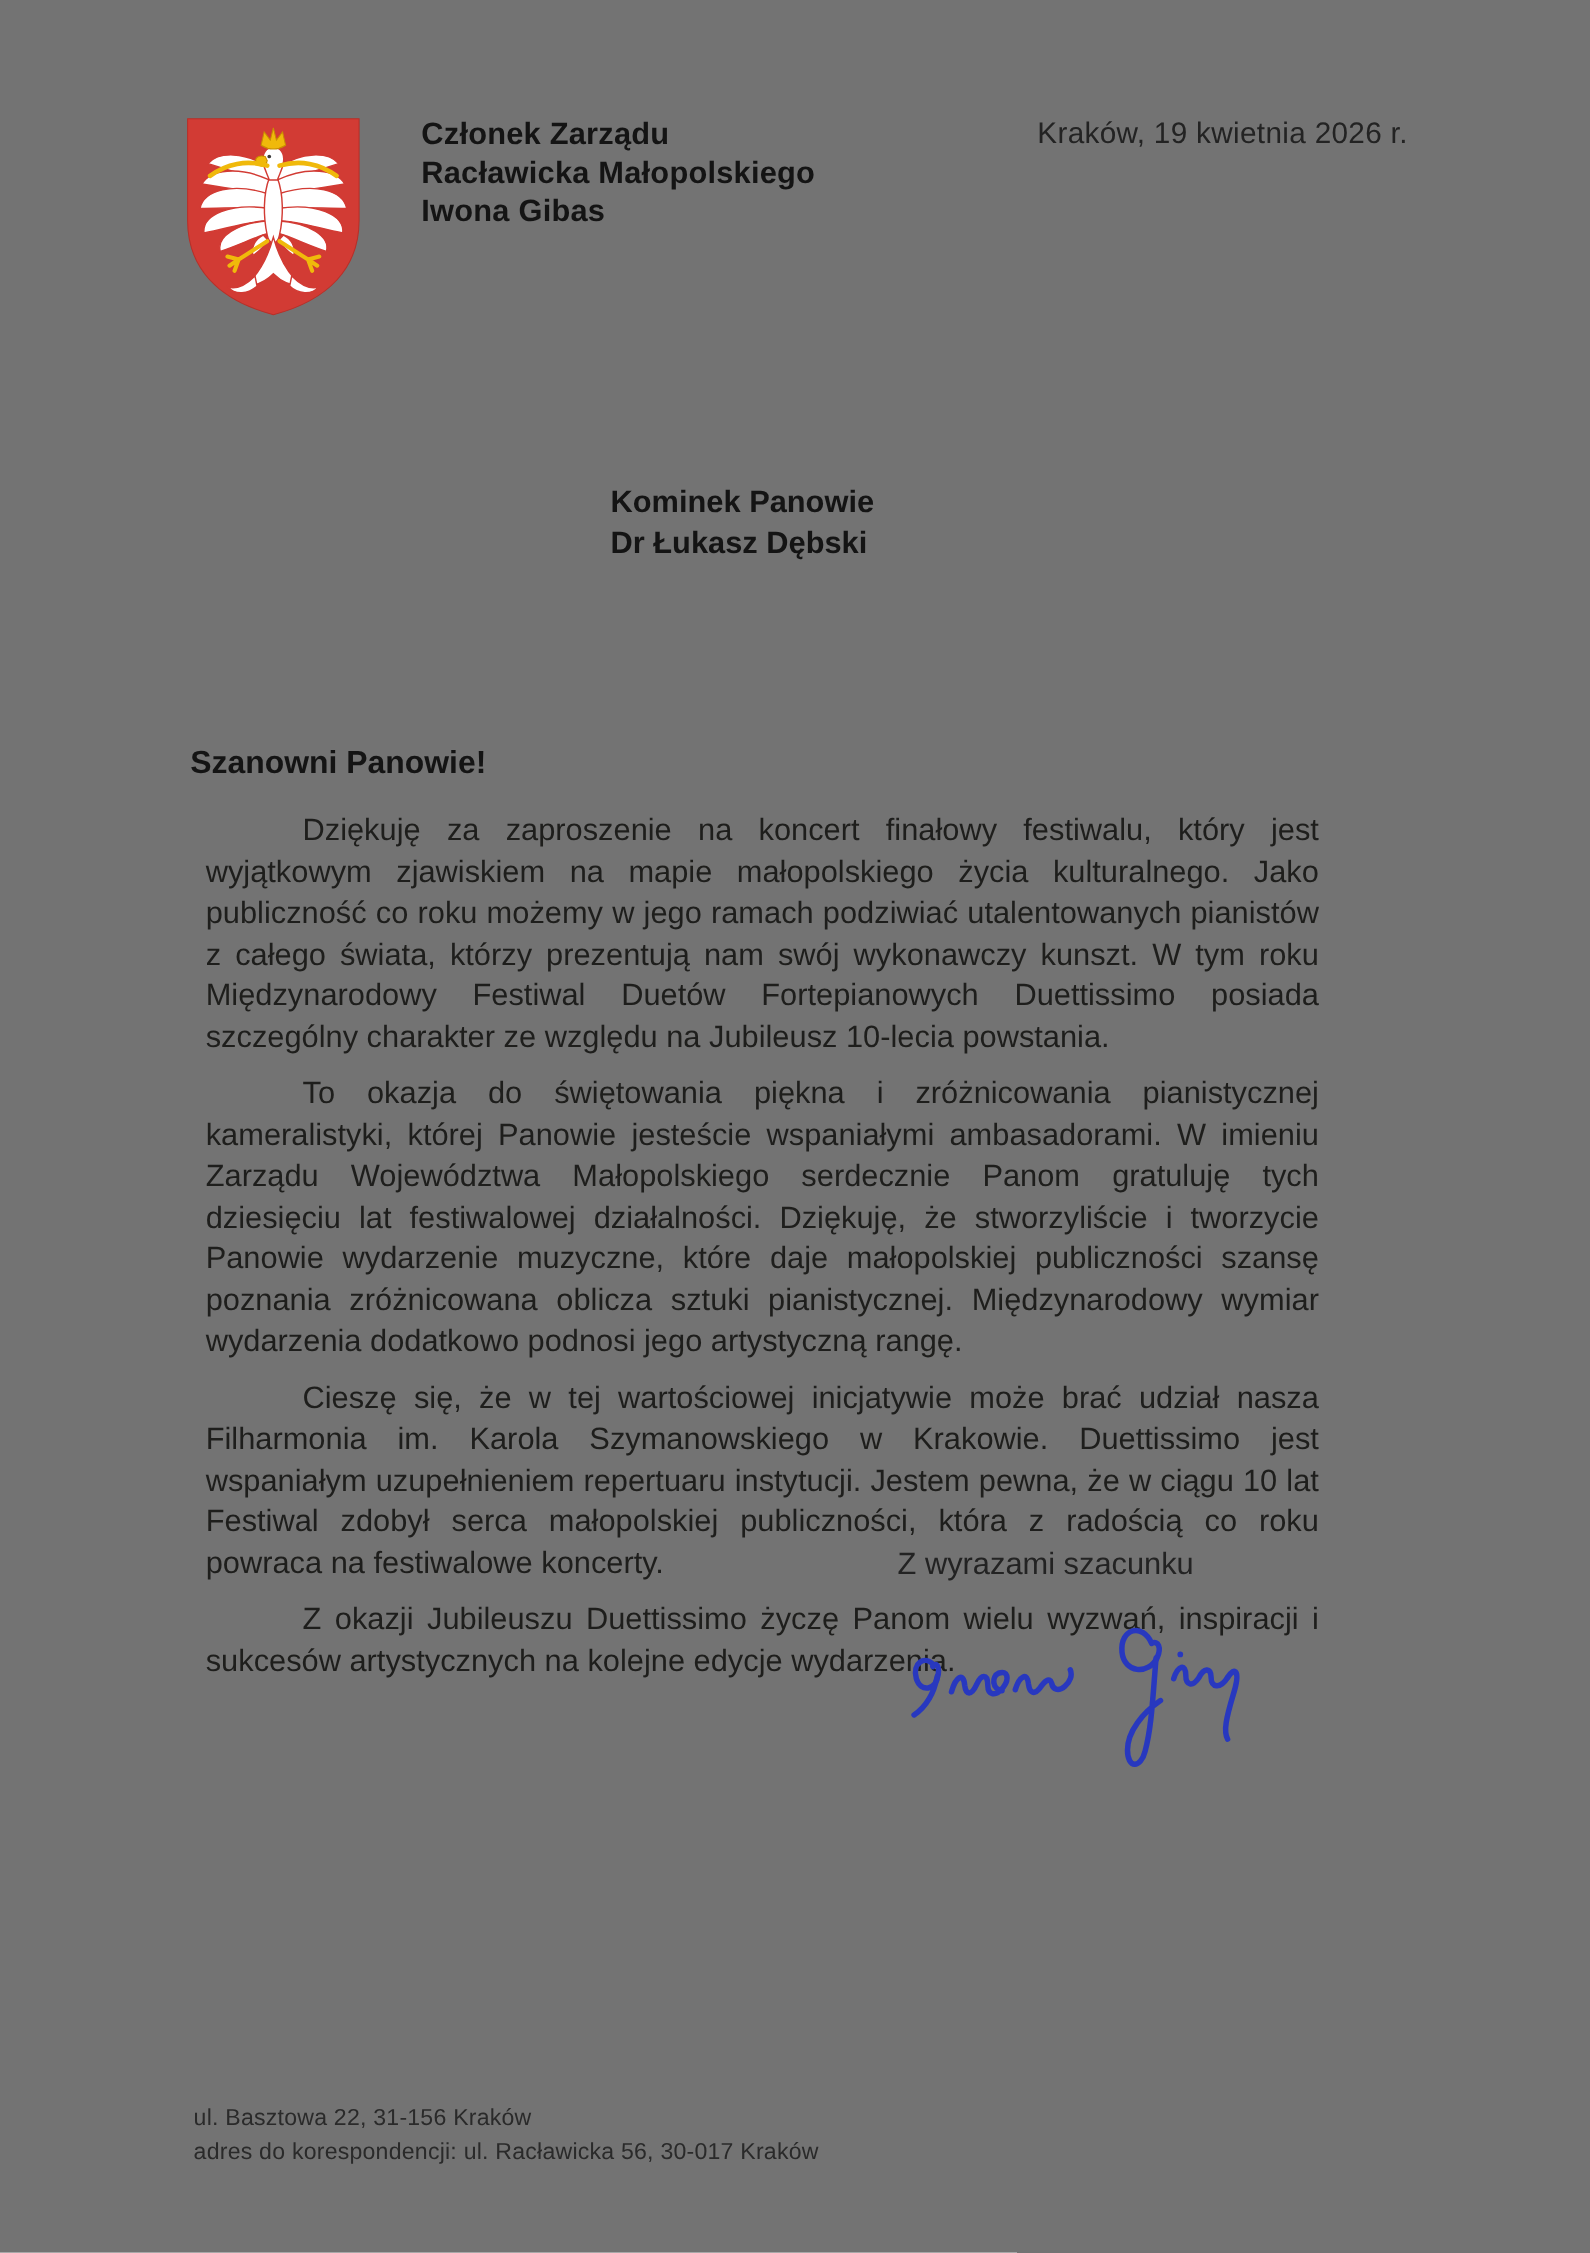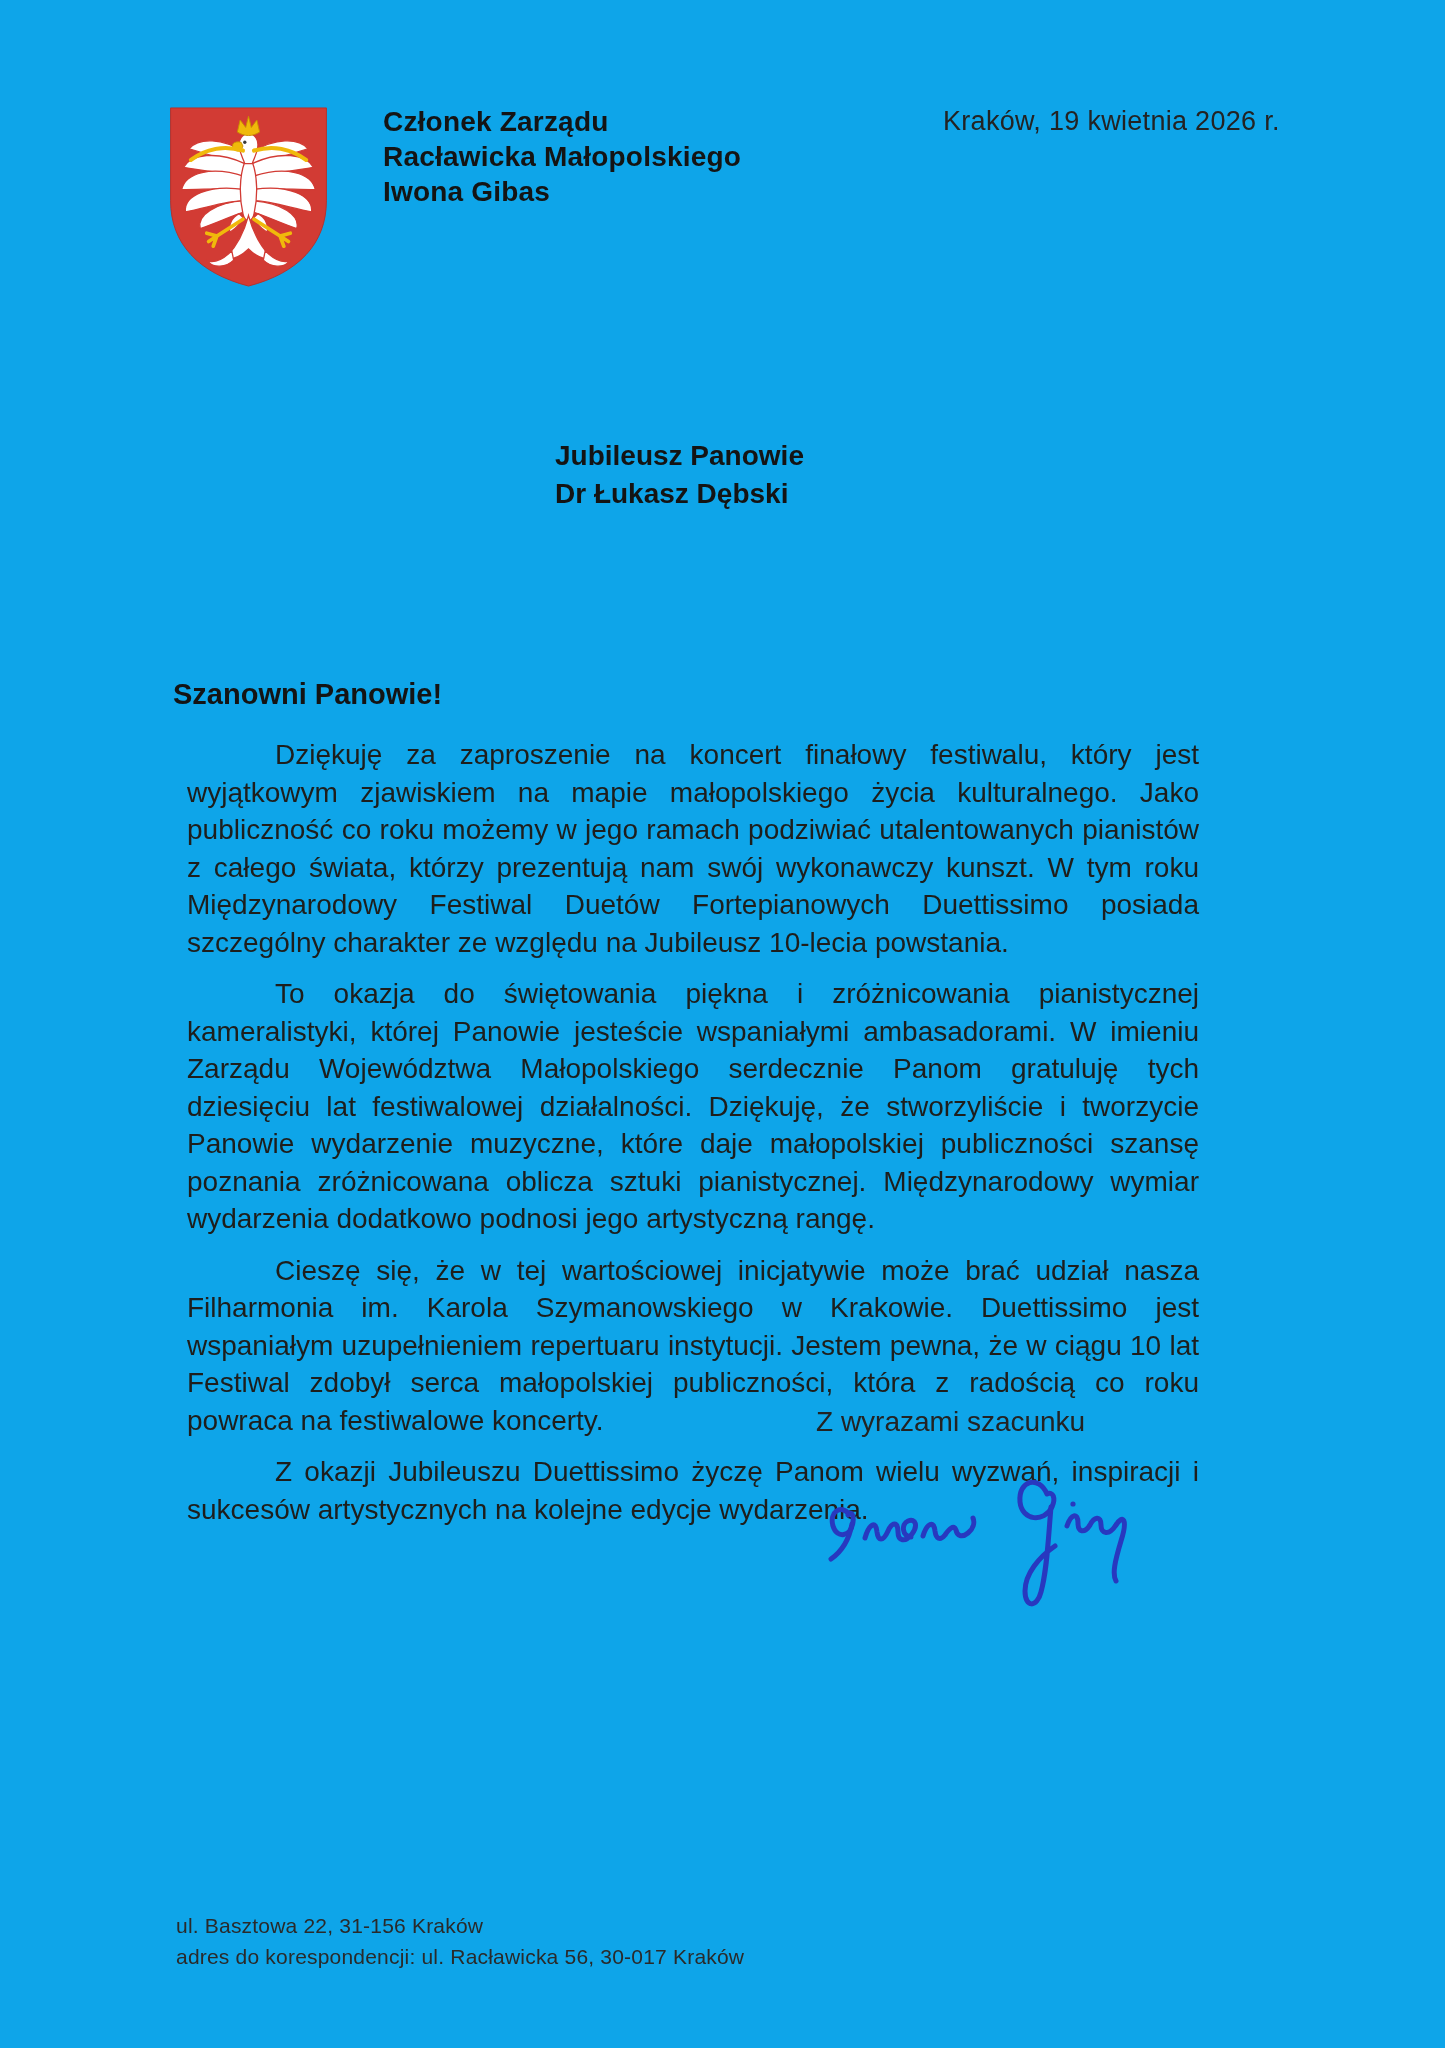--- a/index.html
+++ b/index.html
@@ -1,19 +1,19 @@
 <!DOCTYPE html>
 <html lang="pl"><head>
 <meta charset="utf-8">
 <style>
   html,body{margin:0;padding:0;background:#ffffff;}
   .page{
     position:relative;
     width:1445px;height:2048px;
-    background:#0ea5e9;
+    background:#737373;
     font-family:"Liberation Sans", sans-serif;
     color:#1e1e1c;
     overflow:hidden;
   }
   .emblem{position:absolute;left:165px;top:104px;width:167px;height:186px;}
   .sender{
     position:absolute;left:383px;top:104px;
     font-size:28px;font-weight:bold;line-height:35px;color:#141414;
     letter-spacing:.2px;
   }
@@ -94,21 +94,21 @@
 
   <div class="sender">
     <div>Członek Zarządu</div>
     <div>Racławicka Małopolskiego</div>
     <div>Iwona Gibas</div>
   </div>
 
   <div class="dateline">Kraków, 19 kwietnia 2026 r.</div>
 
   <div class="recipients">
-    <div>Jubileusz Panowie</div>
+    <div>Kominek Panowie</div>
     <div>Dr Łukasz Dębski</div>
   </div>
 
   <div class="salutation">Szanowni Panowie!</div>
 
   <div class="body-text">
     <p>Dziękuję za zaproszenie na koncert finałowy festiwalu, który jest wyjątkowym zjawiskiem na mapie małopolskiego życia kulturalnego. Jako publiczność co roku możemy w jego ramach podziwiać utalentowanych pianistów z całego świata, którzy prezentują nam swój wykonawczy kunszt. W tym roku Międzynarodowy Festiwal Duetów Fortepianowych Duettissimo posiada szczególny charakter ze względu na Jubileusz 10-lecia powstania.</p>
     <p>To okazja do świętowania piękna i zróżnicowania pianistycznej kameralistyki, której Panowie jesteście wspaniałymi ambasadorami. W imieniu Zarządu Województwa Małopolskiego serdecznie Panom gratuluję tych dziesięciu lat festiwalowej działalności. Dziękuję, że stworzyliście i tworzycie Panowie wydarzenie muzyczne, które daje małopolskiej publiczności szansę poznania zróżnicowana oblicza sztuki pianistycznej. Międzynarodowy wymiar wydarzenia dodatkowo podnosi jego artystyczną rangę.</p>
     <p>Cieszę się, że w tej wartościowej inicjatywie może brać udział nasza Filharmonia im. Karola Szymanowskiego w Krakowie. Duettissimo jest wspaniałym uzupełnieniem repertuaru instytucji. Jestem pewna, że w ciągu 10 lat Festiwal zdobył serca małopolskiej publiczności, która z radością co roku powraca na festiwalowe koncerty.</p>
     <p>Z okazji Jubileuszu Duettissimo życzę Panom wielu wyzwań, inspiracji i sukcesów artystycznych na kolejne edycje wydarzenia.</p>

